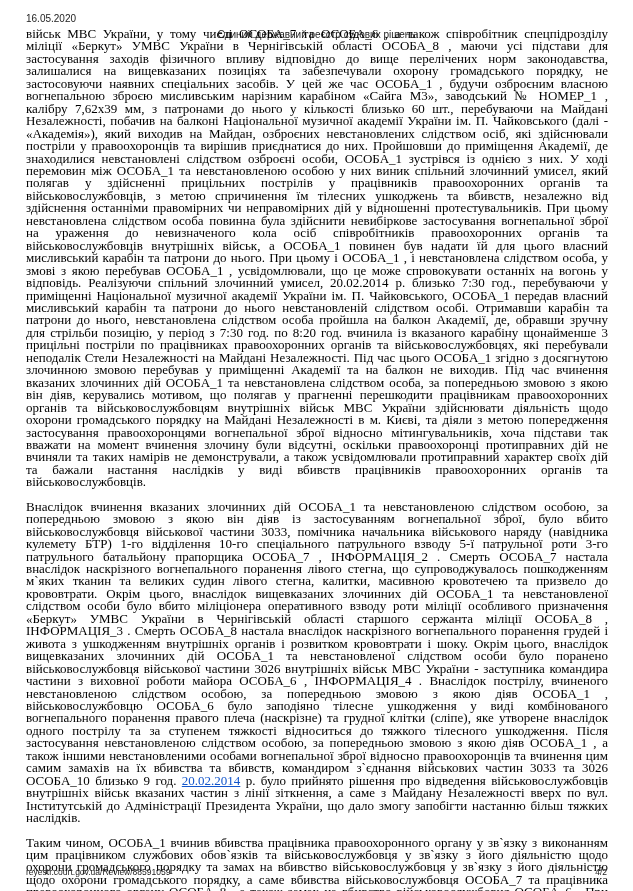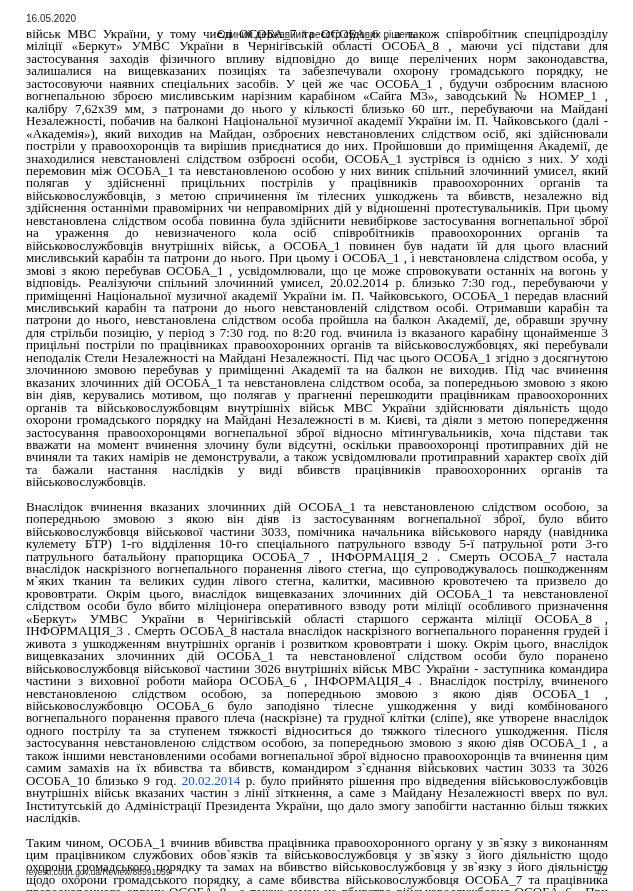--- a/index.html
+++ b/index.html
@@ -29,21 +29,21 @@
     position: absolute;
     top: 28px;
     left: 26px;
     right: 25px;
     font-size: 13px;
     line-height: 12.45px;
     text-align: justify;
     word-spacing: 0.6px;
   }
   .para { margin: 0 0 12px 0; }
-  .doc-link { cursor: pointer; }
+  .doc-link { text-decoration: underline; cursor: pointer; }
   .footer {
     position: absolute;
     left: 26px;
     right: 26px;
     bottom: 14px;
     font-family: "Liberation Sans", sans-serif;
     font-size: 8.5px;
     color: #1c1c1c;
     display: flex;
     justify-content: space-between;

